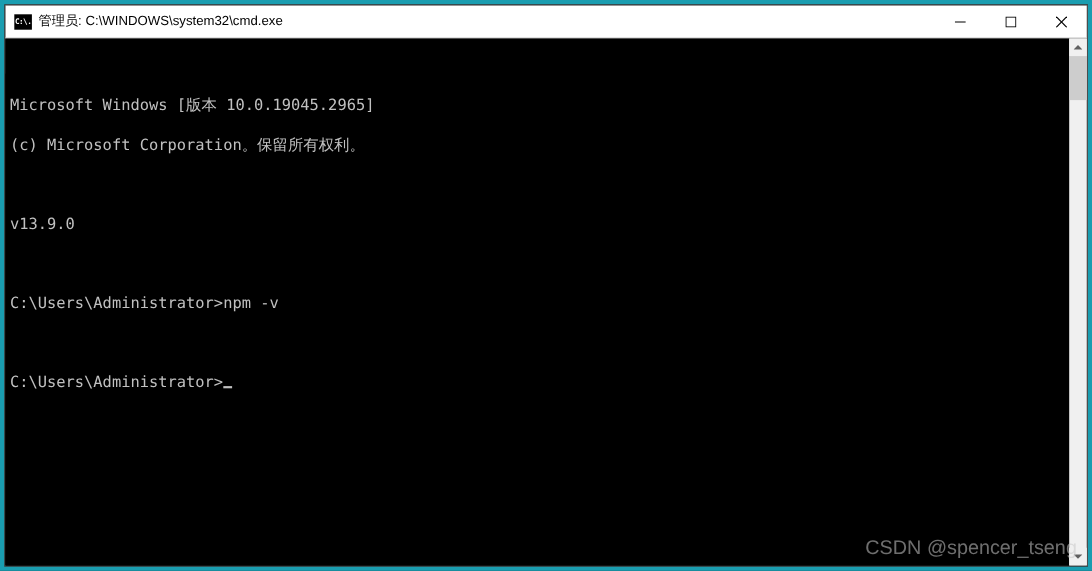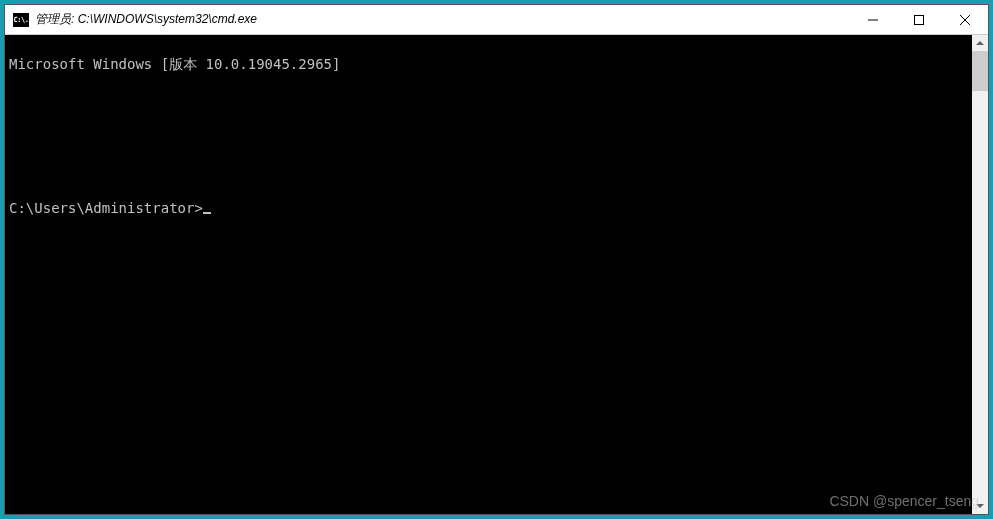--- a/index.html
+++ b/index.html
@@ -41,21 +41,20 @@
       color: #fff;
       font-size: 7px;
       font-weight: bold;
       font-family: Consolas, monospace;
       letter-spacing: -0.5px;
     }
     .titlebar-title {
       flex: 1;
       font-size: 12px;
       color: #000;
-      font-style: italic;
     }
     .titlebar-controls {
       display: flex;
       height: 100%;
     }
     .titlebar-btn {
       width: 46px;
       height: 100%;
       display: flex;
       align-items: center;
@@ -71,20 +70,21 @@
     .terminal {
       flex: 1;
       background: #000;
       color: #c0c0c0;
       font-family: "NSimSun", "SimSun", Consolas, monospace;
       font-size: 14px;
       line-height: 18px;
       padding: 2px 4px;
       white-space: pre;
       overflow: hidden;
+      margin-top: 32px;
     }
     .scrollbar {
       width: 16px;
       background: #f0f0f0;
       position: relative;
     }
     .scroll-arrow {
       width: 16px;
       height: 16px;
       display: flex;
@@ -112,21 +112,21 @@
       height: 2px;
       background: #c0c0c0;
       vertical-align: baseline;
       margin-bottom: -1px;
     }
     .watermark {
       position: absolute;
       bottom: 10px;
       right: 14px;
       color: rgba(200,200,200,0.55);
-      font-size: 14px;
+      font-size: 18px;
       font-family: Arial, sans-serif;
       pointer-events: none;
     }
   </style>
 </head>
 <body>
 
 <div class="window">
   <div class="titlebar">
     <div class="titlebar-icon">
@@ -148,22 +148,25 @@
         <svg viewBox="0 0 10 10">
             <line x1="0" y1="0" x2="10" y2="10" stroke="#000" stroke-width="1"></line>
             <line x1="10" y1="0" x2="0" y2="10" stroke="#000" stroke-width="1"></line>
           </svg>
       </div>
     </div>
   </div>
   <div class="terminal-wrap">
     <div class="terminal">
 <span class="line">Microsoft Windows [版本 10.0.19045.2965]</span>
+<span class="line">(c) Microsoft Corporation。保留所有权利。</span>
 <span class="line"> </span>
+<span class="line">v13.9.0</span>
 <span class="line"> </span>
+<span class="line"><span>C:\Users\Administrator&gt;</span><span>npm -v</span></span>
 <span class="line"> </span>
 <span class="line"><span>C:\Users\Administrator&gt;</span><span class="cursor"></span></span>
     </div>
     <div class="scrollbar">
       <div class="scroll-arrow up">
         <svg viewBox="0 0 8 8">
             <path d="M0 6 L4 2 L8 6 Z"></path>
           </svg>
       </div>
       <div class="scroll-thumb"></div>

